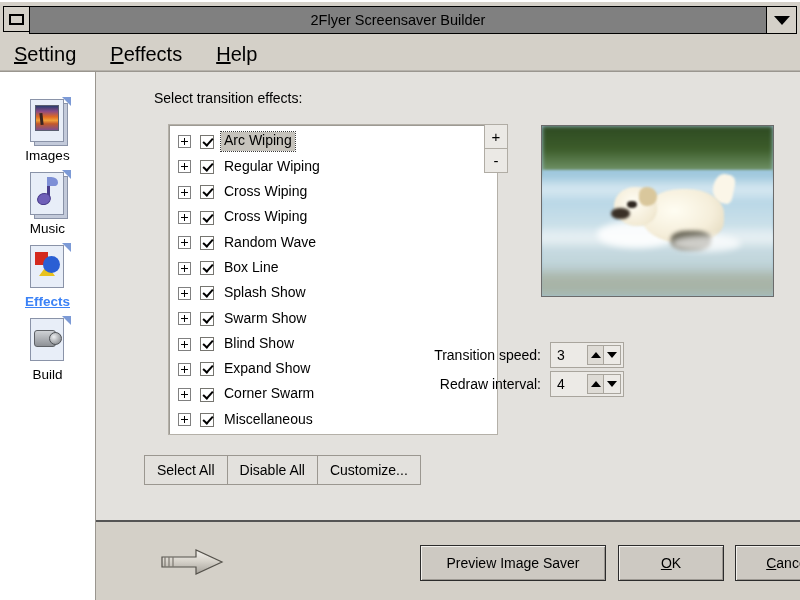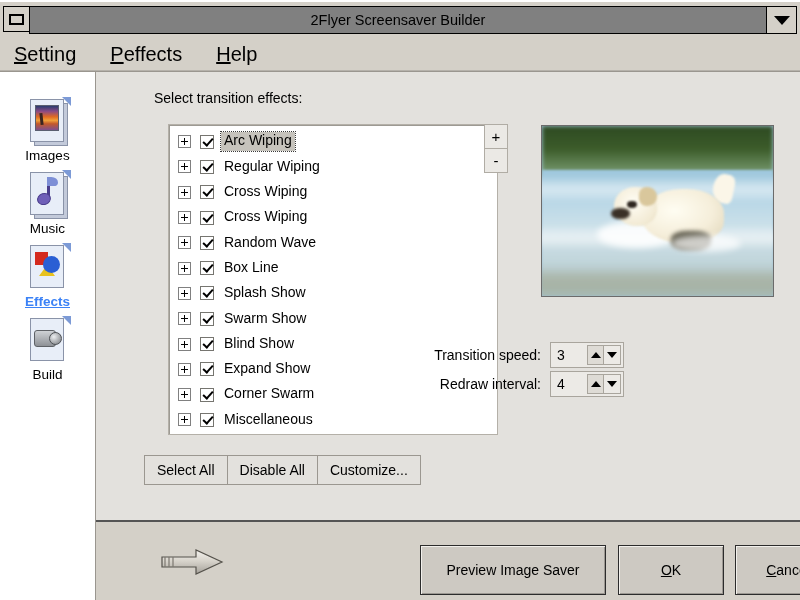--- a/index.html
+++ b/index.html
@@ -575,21 +575,21 @@
     border-top: 2px solid #555555;
     box-sizing: border-box;
   }
   .footer-arrow {
     position: absolute;
     left: 56px; top: 26px;
     width: 74px; height: 28px;
   }
   .fbtn {
     position: absolute;
-    height: 50px;
+    height: 36px;
     background: #cdc9c2;
     border: 1px solid #2c2c2c;
     box-shadow: inset 1px 1px 0 #f2f0ec, inset -1px -1px 0 #9c9892;
     box-sizing: border-box;
     display: flex;
     align-items: center;
     justify-content: center;
     font-size: 14px;
     cursor: default;
     white-space: nowrap;

